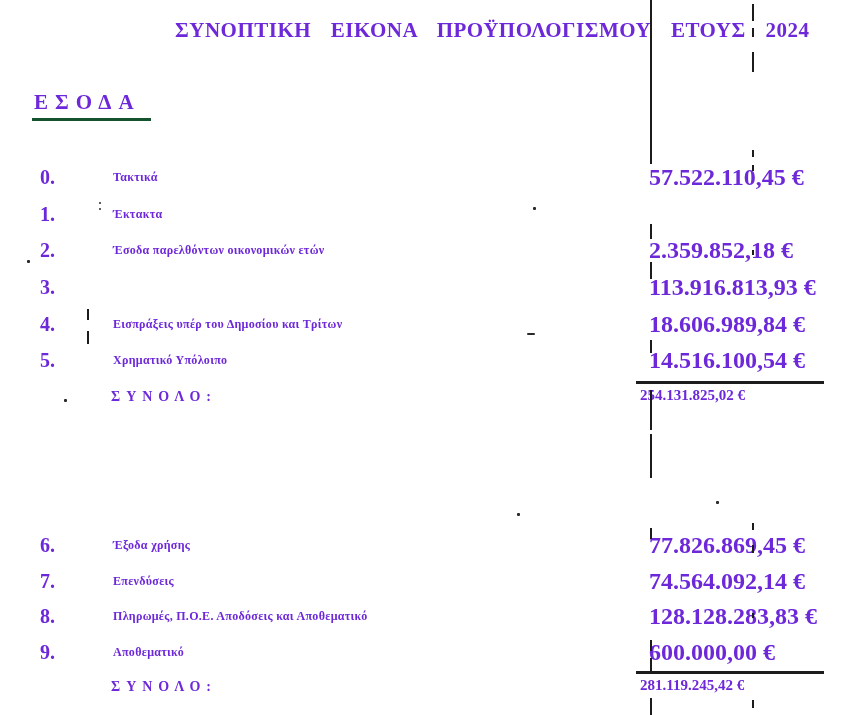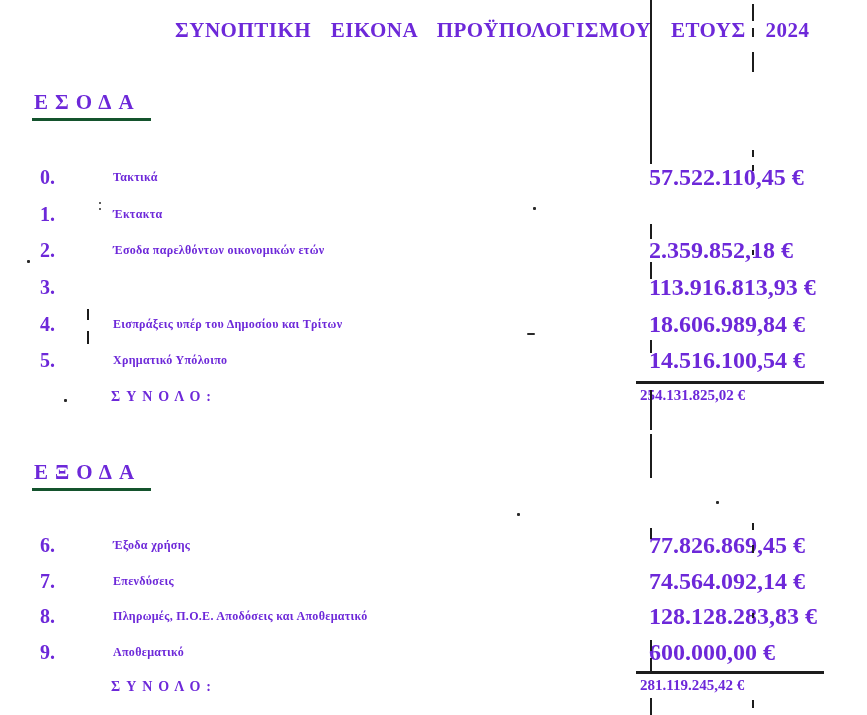--- a/index.html
+++ b/index.html
@@ -90,21 +90,20 @@
       <div class="row">
         <span class="num">5.</span>
         <span class="label">Χρηματικό Υπόλοιπο</span>
         <span class="amount">14.516.100,54 €</span>
       </div>
     </div>
   <div class="art total-rule" id="income-total-rule"></div>
   <div class="t total-label" id="income-total-label">ΣΥΝΟΛΟ:</div>
   <div class="t total-amount" id="income-total-amount">254.131.825,02 €</div>
 
-  <div class="t section-heading" id="heading-exoda">ΕΞΟΔΑ</div>
   <div class="rows" id="expense-rows">
       <div class="row">
         <span class="num">6.</span>
         <span class="label">Έξοδα χρήσης</span>
         <span class="amount">77.826.869,45 €</span>
       </div>
       <div class="row">
         <span class="num">7.</span>
         <span class="label">Επενδύσεις</span>
         <span class="amount">74.564.092,14 €</span>

